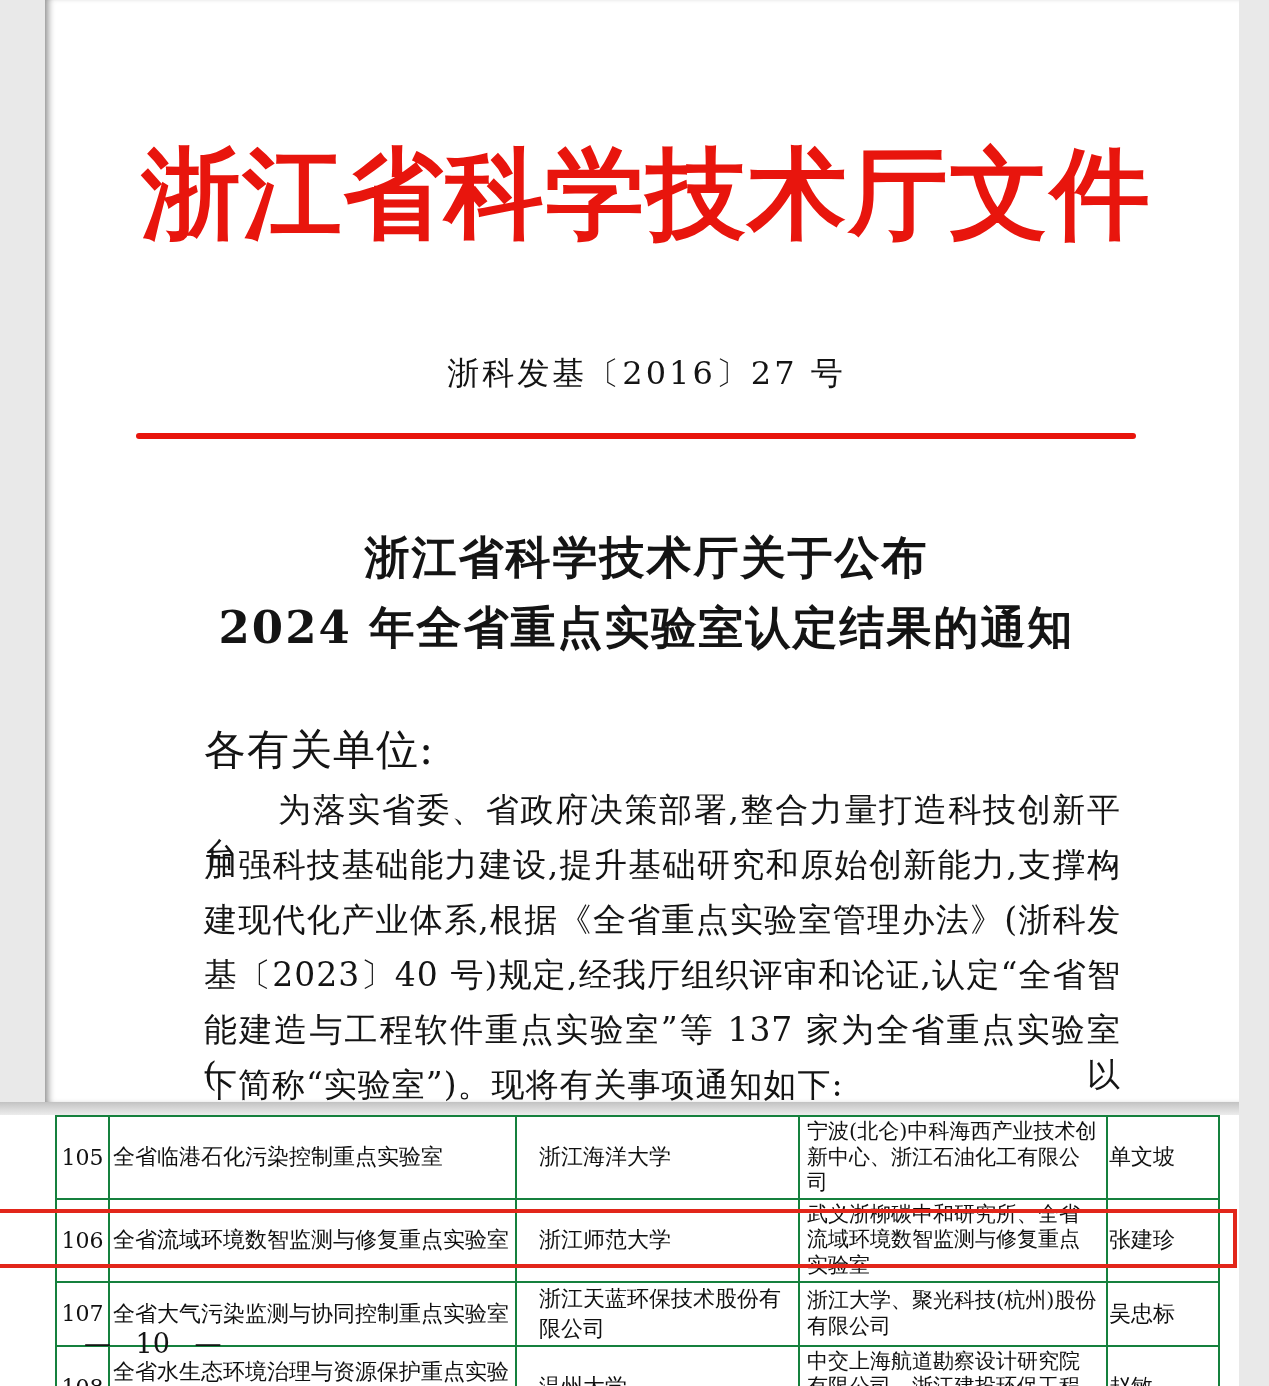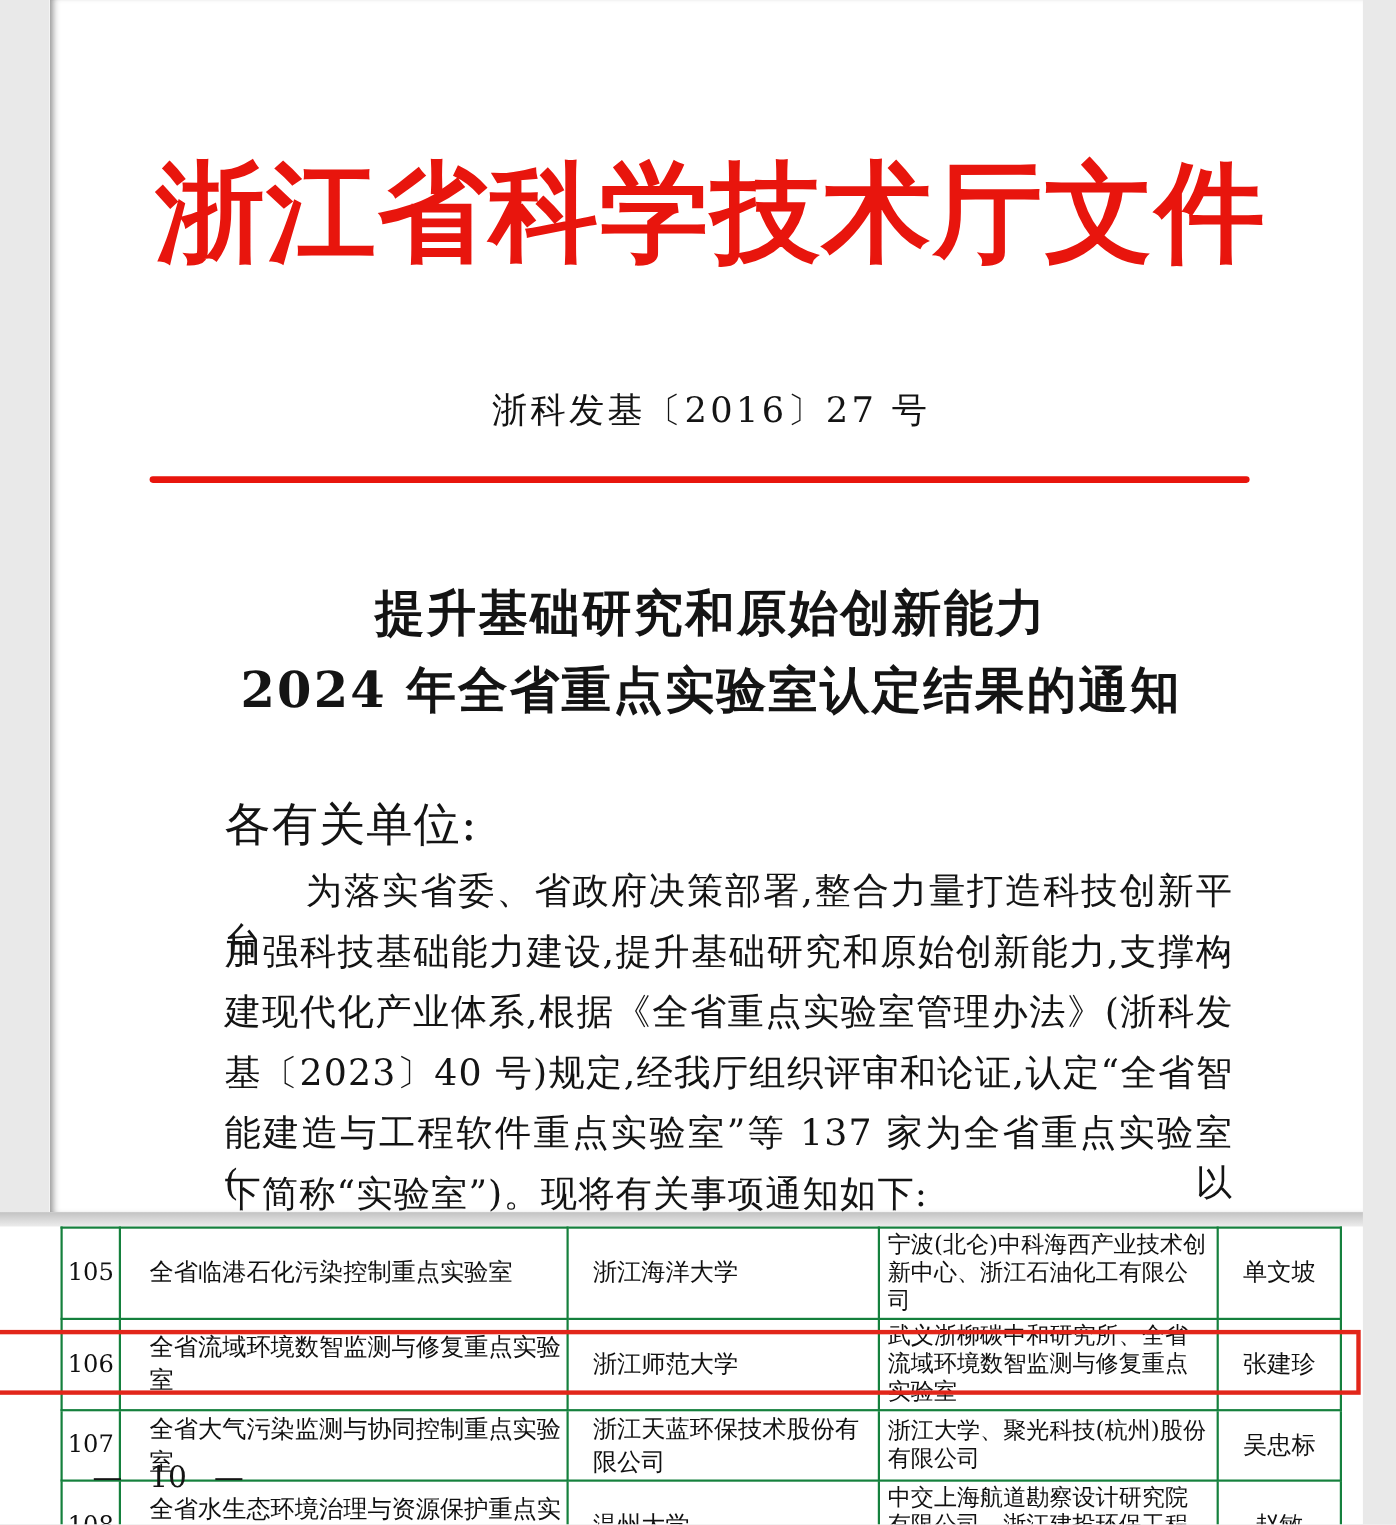--- a/index.html
+++ b/index.html
@@ -56,24 +56,24 @@
     position:absolute; left:55px; top:1115px; width:1163px;
     border-collapse:collapse; table-layout:fixed;
     font-size:22px; color:#101010; background:#ffffff;
   }
   .results-table td { border:2px solid #15803d; overflow:hidden; }
   tr.r0 td { height:46px; }
   tr.r1 td { height:50px; }
   tr.r2 td { height:52px; }
   tr.r3 td { height:50px; }
   .c-no  { text-align:center; }
-  .c-lab { padding-left:26px;margin-left:15px; }
+  .c-lab { padding-left:3px;margin-left:15px; }
   .c-host{ padding-left:22px; }
   .c-partner { padding:2px 7px; font-size:21px; line-height:1.22; }
-  .c-dir { text-align:center; }
+  .c-dir { }
 
   .highlight-box {
     position:absolute; left:-4px; top:1209px; width:1241px; height:59px;
     border:4px solid #e2261a; box-sizing:border-box; pointer-events:none;
   }
   .page-num {
     position:absolute; left:84px; top:1328px; font-size:27px; word-spacing:16px;
   }
 </style>
 </head>
@@ -84,21 +84,21 @@
   <div class="top-page"></div>
   <div class="section-band"></div>
   <div class="bottom-sheet"></div>
 
   <div class="header-title">浙江省科学技术厅文件</div>
 
   <div class="doc-number">浙科发基〔2016〕27 号</div>
 
   <div class="red-rule"></div>
 
-  <div class="notice-title l1">提升基础研究和原始创新能力</div>
+  <div class="notice-title l1">浙江省科学技术厅关于公布</div>
   <div class="notice-title l2">2024 年全省重点实验室认定结果的通知</div>
 
   <div class="salutation">各有关单位:</div>
 
   <div class="body-line first bl0">为落实省委、省政府决策部署,整合力量打造科技创新平台,</div>
   <div class="body-line bl2">建现代化产业体系,根据《全省重点实验室管理办法》(浙科发</div>
   <div class="body-line bl1">加强科技基础能力建设,提升基础研究和原始创新能力,支撑构</div>
   <div class="body-line bl3">基〔2023〕40 号)规定,经我厅组织评审和论证,认定“全省智</div>
   <div class="body-line bl4">能建造与工程软件重点实验室”等 137 家为全省重点实验室(以</div>
   <div class="body-line last bl5">下简称“实验室”)。现将有关事项通知如下:</div>

